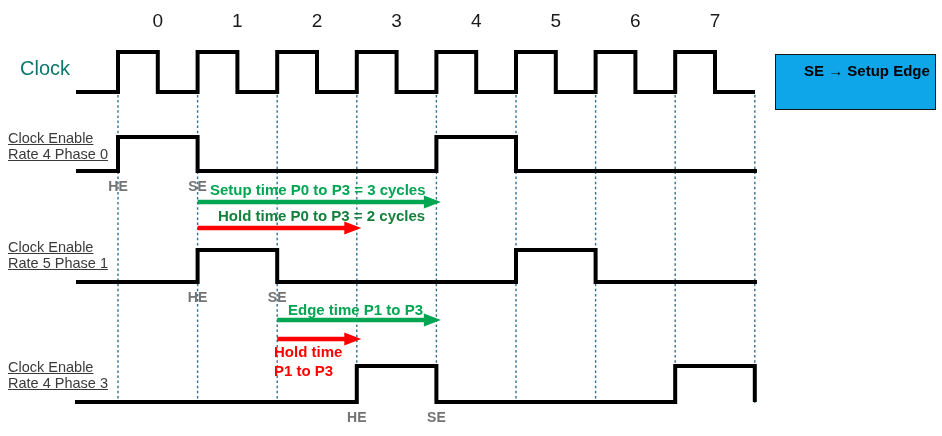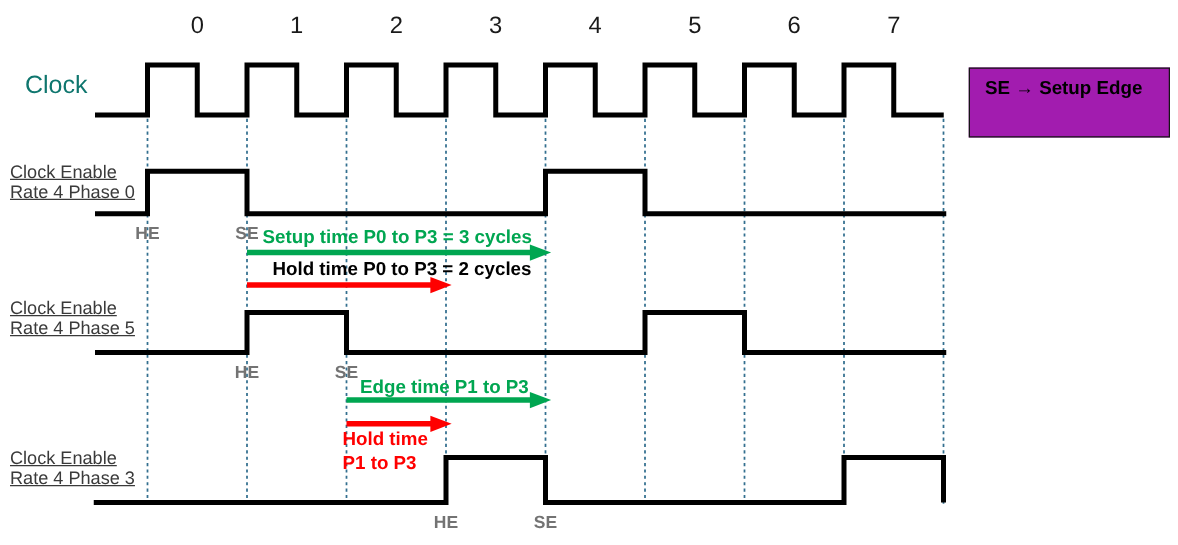--- a/index.html
+++ b/index.html
@@ -5,22 +5,22 @@
   html,body{margin:0;padding:0;background:#fff;font-family:"Liberation Sans",sans-serif;}
   #diagram{position:relative;width:942px;height:436px;background:#fff;overflow:hidden;}
   #wave-svg{position:absolute;left:0;top:0;}
   .abs{position:absolute;}
   .clock-label{font-size:20px;color:#0f766e;}
   .row-label{font-size:14.5px;line-height:15.5px;color:#3a3a3a;text-decoration:underline;}
   .cycle-num{font-size:19px;color:#1a1a1a;text-align:center;}
   .edge-label{font-weight:700;font-size:14px;color:#737373;text-align:center;}
   .ann-label{font-weight:700;font-size:15px;white-space:nowrap;line-height:18.5px;}
   .legend{position:absolute;left:775px;top:54px;width:161px;height:56px;border:1.6px solid #151515;
-          box-sizing:border-box;padding:4px 0 0 12px;font-weight:700;font-size:15px;
-          line-height:23px;color:#000;background:#a21caf;}
+          box-sizing:border-box;padding:4px 0 0 28px;font-weight:700;font-size:15px;
+          line-height:23px;color:#000;background:#0ea5e9;}
 </style>
 </head>
 <body>
 
 <div id="diagram">
   <svg id="wave-svg" width="942" height="436">
       <line x1="118" y1="95" x2="118" y2="403" stroke="#336f8f" stroke-width="1.4" stroke-dasharray="2.5 2.6"></line>
       <line x1="197.6" y1="95" x2="197.6" y2="403" stroke="#336f8f" stroke-width="1.4" stroke-dasharray="2.5 2.6"></line>
       <line x1="277.2" y1="95" x2="277.2" y2="403" stroke="#336f8f" stroke-width="1.4" stroke-dasharray="2.5 2.6"></line>
       <line x1="356.79999999999995" y1="95" x2="356.79999999999995" y2="403" stroke="#336f8f" stroke-width="1.4" stroke-dasharray="2.5 2.6"></line>
@@ -50,38 +50,38 @@
       <div>Clock</div>
     </div>
     <div class="abs row-label" style="left: 8px; top: 131px;">
       <div>Clock Enable</div>
       <div>Rate 4 Phase 0</div>
     </div>
     <div class="abs edge-label" style="left: 101px; top: 178px; width: 34px;">HE</div>
     <div class="abs edge-label" style="left: 180.6px; top: 178px; width: 34px;">SE</div>
     <div class="abs row-label" style="left: 8px; top: 240px;">
       <div>Clock Enable</div>
-      <div>Rate 4 Phase 5</div>
+      <div>Rate 5 Phase 1</div>
     </div>
     <div class="abs edge-label" style="left: 180.6px; top: 289px; width: 34px;">HE</div>
     <div class="abs edge-label" style="left: 260.2px; top: 289px; width: 34px;">SE</div>
     <div class="abs row-label" style="left: 8px; top: 360px;">
       <div>Clock Enable</div>
       <div>Rate 4 Phase 3</div>
     </div>
     <div class="abs edge-label" style="left: 339.8px; top: 409px; width: 34px;">HE</div>
     <div class="abs edge-label" style="left: 419.4px; top: 409px; width: 34px;">SE</div>
     <div class="abs cycle-num" style="left: 143.8px; top: 10px; width: 28px;">0</div>
     <div class="abs cycle-num" style="left: 223.4px; top: 10px; width: 28px;">1</div>
     <div class="abs cycle-num" style="left: 303px; top: 10px; width: 28px;">2</div>
     <div class="abs cycle-num" style="left: 382.6px; top: 10px; width: 28px;">3</div>
     <div class="abs cycle-num" style="left: 462.2px; top: 10px; width: 28px;">4</div>
     <div class="abs cycle-num" style="left: 541.8px; top: 10px; width: 28px;">5</div>
     <div class="abs cycle-num" style="left: 621.4px; top: 10px; width: 28px;">6</div>
     <div class="abs cycle-num" style="left: 701px; top: 10px; width: 28px;">7</div>
     <div class="abs ann-label" style="left: 210px; top: 181px; color: rgb(0, 166, 81);">Setup time P0 to P3 = 3 cycles</div>
-    <div class="abs ann-label" style="left: 218px; top: 207px; color: #000000;">Hold time P0 to P3 = 2 cycles</div>
+    <div class="abs ann-label" style="left: 218px; top: 207px; color: #15803d;">Hold time P0 to P3 = 2 cycles</div>
     <div class="abs ann-label" style="left: 288px; top: 301px; color: rgb(0, 166, 81);">Edge time P1 to P3</div>
     <div class="abs ann-label" style="left: 274px; top: 343px; color: rgb(255, 0, 0); width: 84px; text-align: left;">
       <div>Hold time</div>
       <div>P1 to P3</div>
     </div>
   </div>
 
 </body></html>

